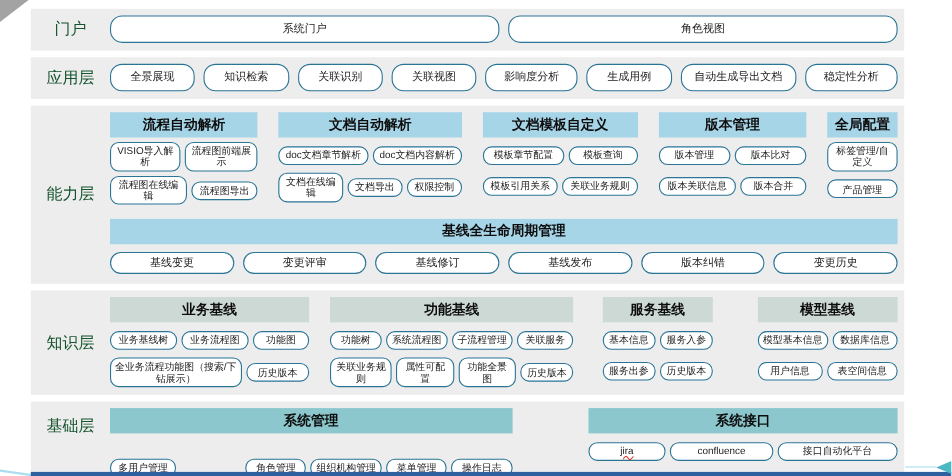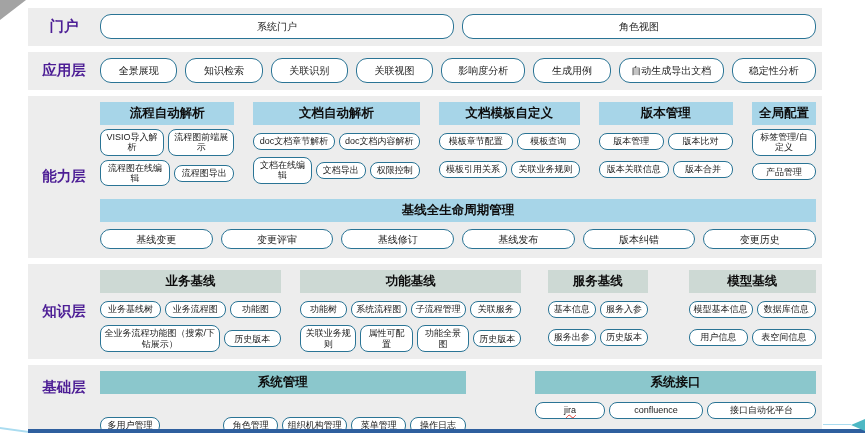--- a/index.html
+++ b/index.html
@@ -11,21 +11,21 @@
   
   .layer-row{
     background:var(--row-bg);
     margin:0 43px 6px 28px;
     display:flex;align-items:stretch;
     padding:6px 6px 7px 0;
   }
   .layer-label{
     width:72px;flex:0 0 72px;
     display:flex;align-items:center;justify-content:center;
-    font-weight:bold;font-size:14.5px;color:#4c1d95;
+    font-weight:normal;font-size:14.5px;color:#14532d;
   }
   .label-top .layer-label{align-items:flex-start;padding-top:7px;}
   .layer-content{flex:1;display:flex;flex-direction:column;justify-content:center;}
   
   .btn-row{display:flex;gap:8px;align-items:center;}
   .btn{
     background:#fff;border:1.6px solid var(--btn-border);border-radius:8px;
     display:flex;align-items:center;justify-content:center;text-align:center;
     font-size:9px;line-height:1.15;padding:2px 3px;
     flex-basis:0;min-height:17px;color:#1b1b1b;box-sizing:border-box;

